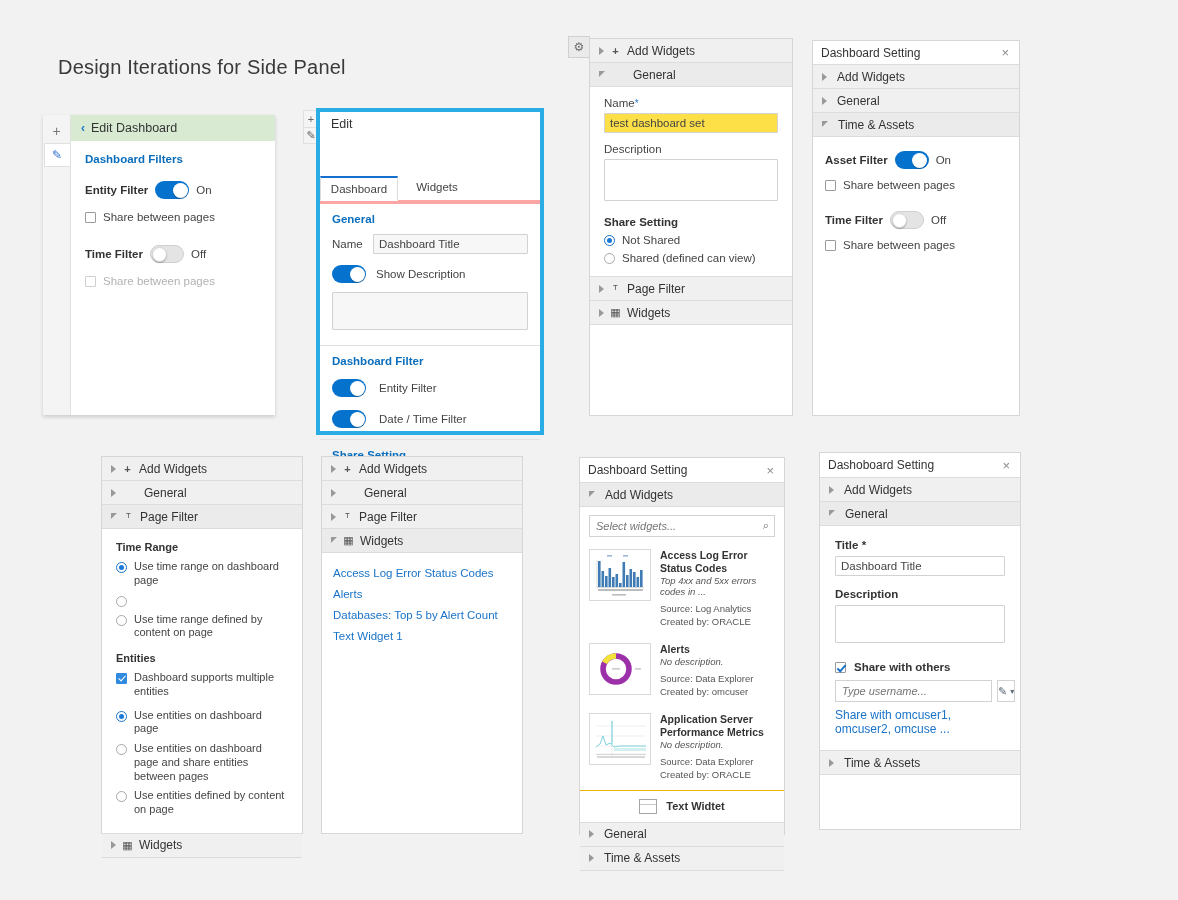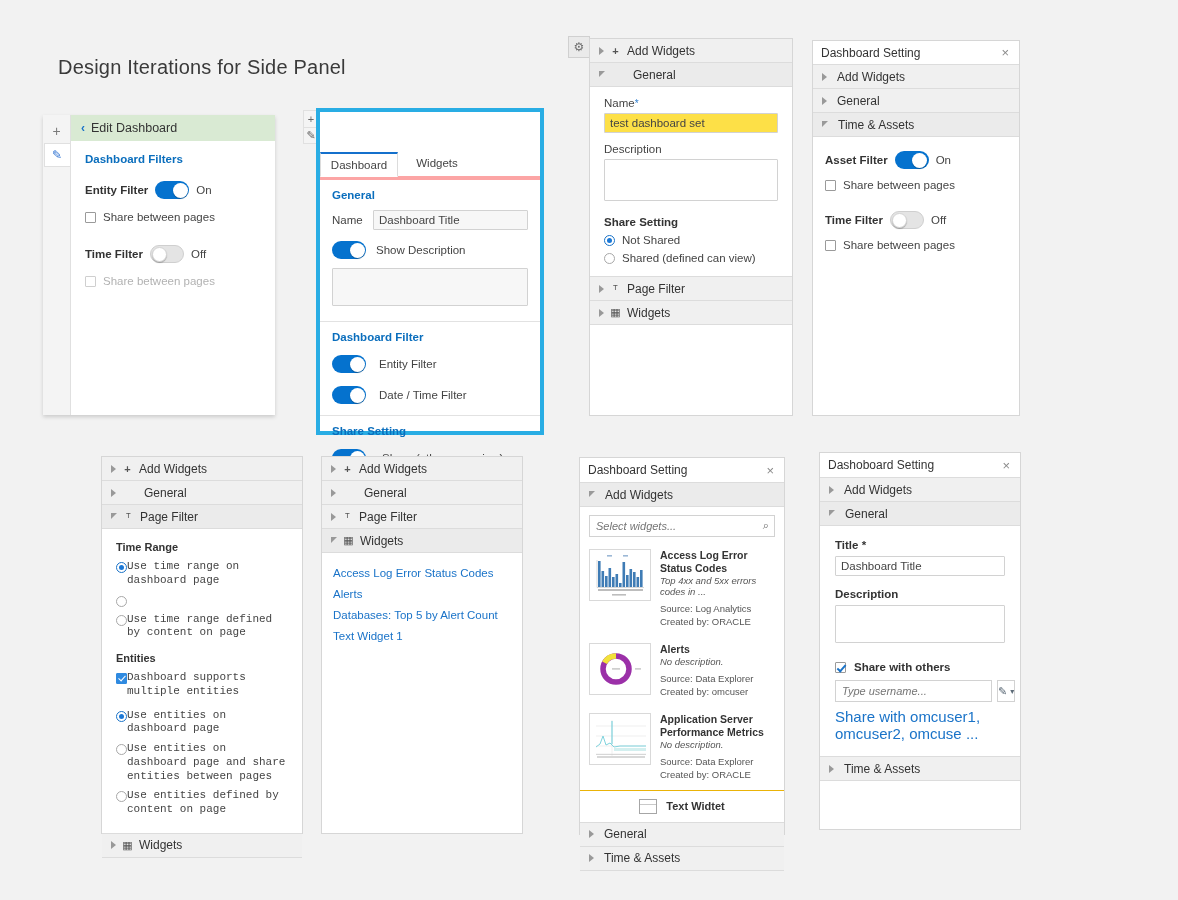--- a/index.html
+++ b/index.html
@@ -133,21 +133,21 @@
   
   #p3 { left:589px; top:38px; width:204px; height:378px; }
   #p3-gear { left:568px; top:36px; width:22px; height:22px; background:#eaeaea; border:1px solid #d0d0d0;
              display:flex; align-items:center; justify-content:center; cursor:pointer; }
 
   
   #p4 { left:812px; top:40px; width:208px; height:376px; }
 
   
   #p5 { left:101px; top:456px; width:202px; height:378px; }
-  .opt { display:flex; align-items:flex-start; margin-bottom:6px;font-family:Liberation Mono, monospace; }
+  .opt { display:flex; align-items:flex-start; gap:7px; margin-bottom:6px; }
   .opt .rb, .opt .cb { margin-top:2px; }
   .opt .tx { font-size:11px; color:#444; line-height:1.25; }
   .grp-hd { font-weight:bold; font-size:11px; color:#333; margin:0 0 7px 0; }
 
   
   #p6 { left:321px; top:456px; width:202px; height:378px; }
   .wlink { display:block; color:#1a73c8; font-size:11.5px; margin-bottom:9px; cursor:pointer; text-decoration:none; }
 
   
   #p7 { left:579px; top:457px; width:206px; height:378px; }
@@ -168,21 +168,21 @@
   .tw-ico::after { content:""; position:absolute; left:0; right:0; top:4px; height:1px; background:#c9c9c9; }
 
   
   #p8 { left:819px; top:452px; width:202px; height:378px; }
   .share-input-row { display:flex; gap:5px; margin-top:7px; }
   .share-input-row input { flex:1; border:1px solid #d2d2d2; background:#fff; padding:4px 6px;
                            font-size:11px; font-style:italic; color:#8d8d8d; outline:none;
                            font-family:"Liberation Sans", sans-serif; }
   .pencil-btn { width:34px; border:1px solid #d2d2d2; background:#fff; display:flex; align-items:center;
                 justify-content:center; gap:3px; cursor:pointer; }
-  .share-note { color:#1a73c8; font-size:15px; margin-top:6px; }
+  .share-note { color:#1a73c8; font-size:12px; margin-top:6px; }
 </style>
 </head>
 <body>
 
 <div class="abs" id="page-title">Design Iterations for Side Panel</div>
 
 <div class="abs" id="p1">
   <div id="p1-rail">
     <div class="rail-btn">
       <span style="font-size:14px;color:#7a7a7a;">+</span>
@@ -229,20 +229,21 @@
 <div class="abs" id="p2-rail">
   <div class="rb2">
       <span>+</span>
     </div>
   <div class="rb2">
       <span>✎</span>
     </div>
 </div>
 
 <div class="abs" id="p2">
+  <div id="p2-title">Edit</div>
   <div class="tabs">
     <div class="tab active">Dashboard</div>
     <div class="tab">Widgets</div>
   </div>
 
   <div class="p2-sec">
     <div class="sec-hd">General</div>
     <div class="row" style="margin-top:9px;">
       <span class="lbl" style="width:34px;">Name</span>
       <input class="txt" style="flex: 1 1 0%; background: rgb(247, 247, 247);" value="Dashboard Title">

